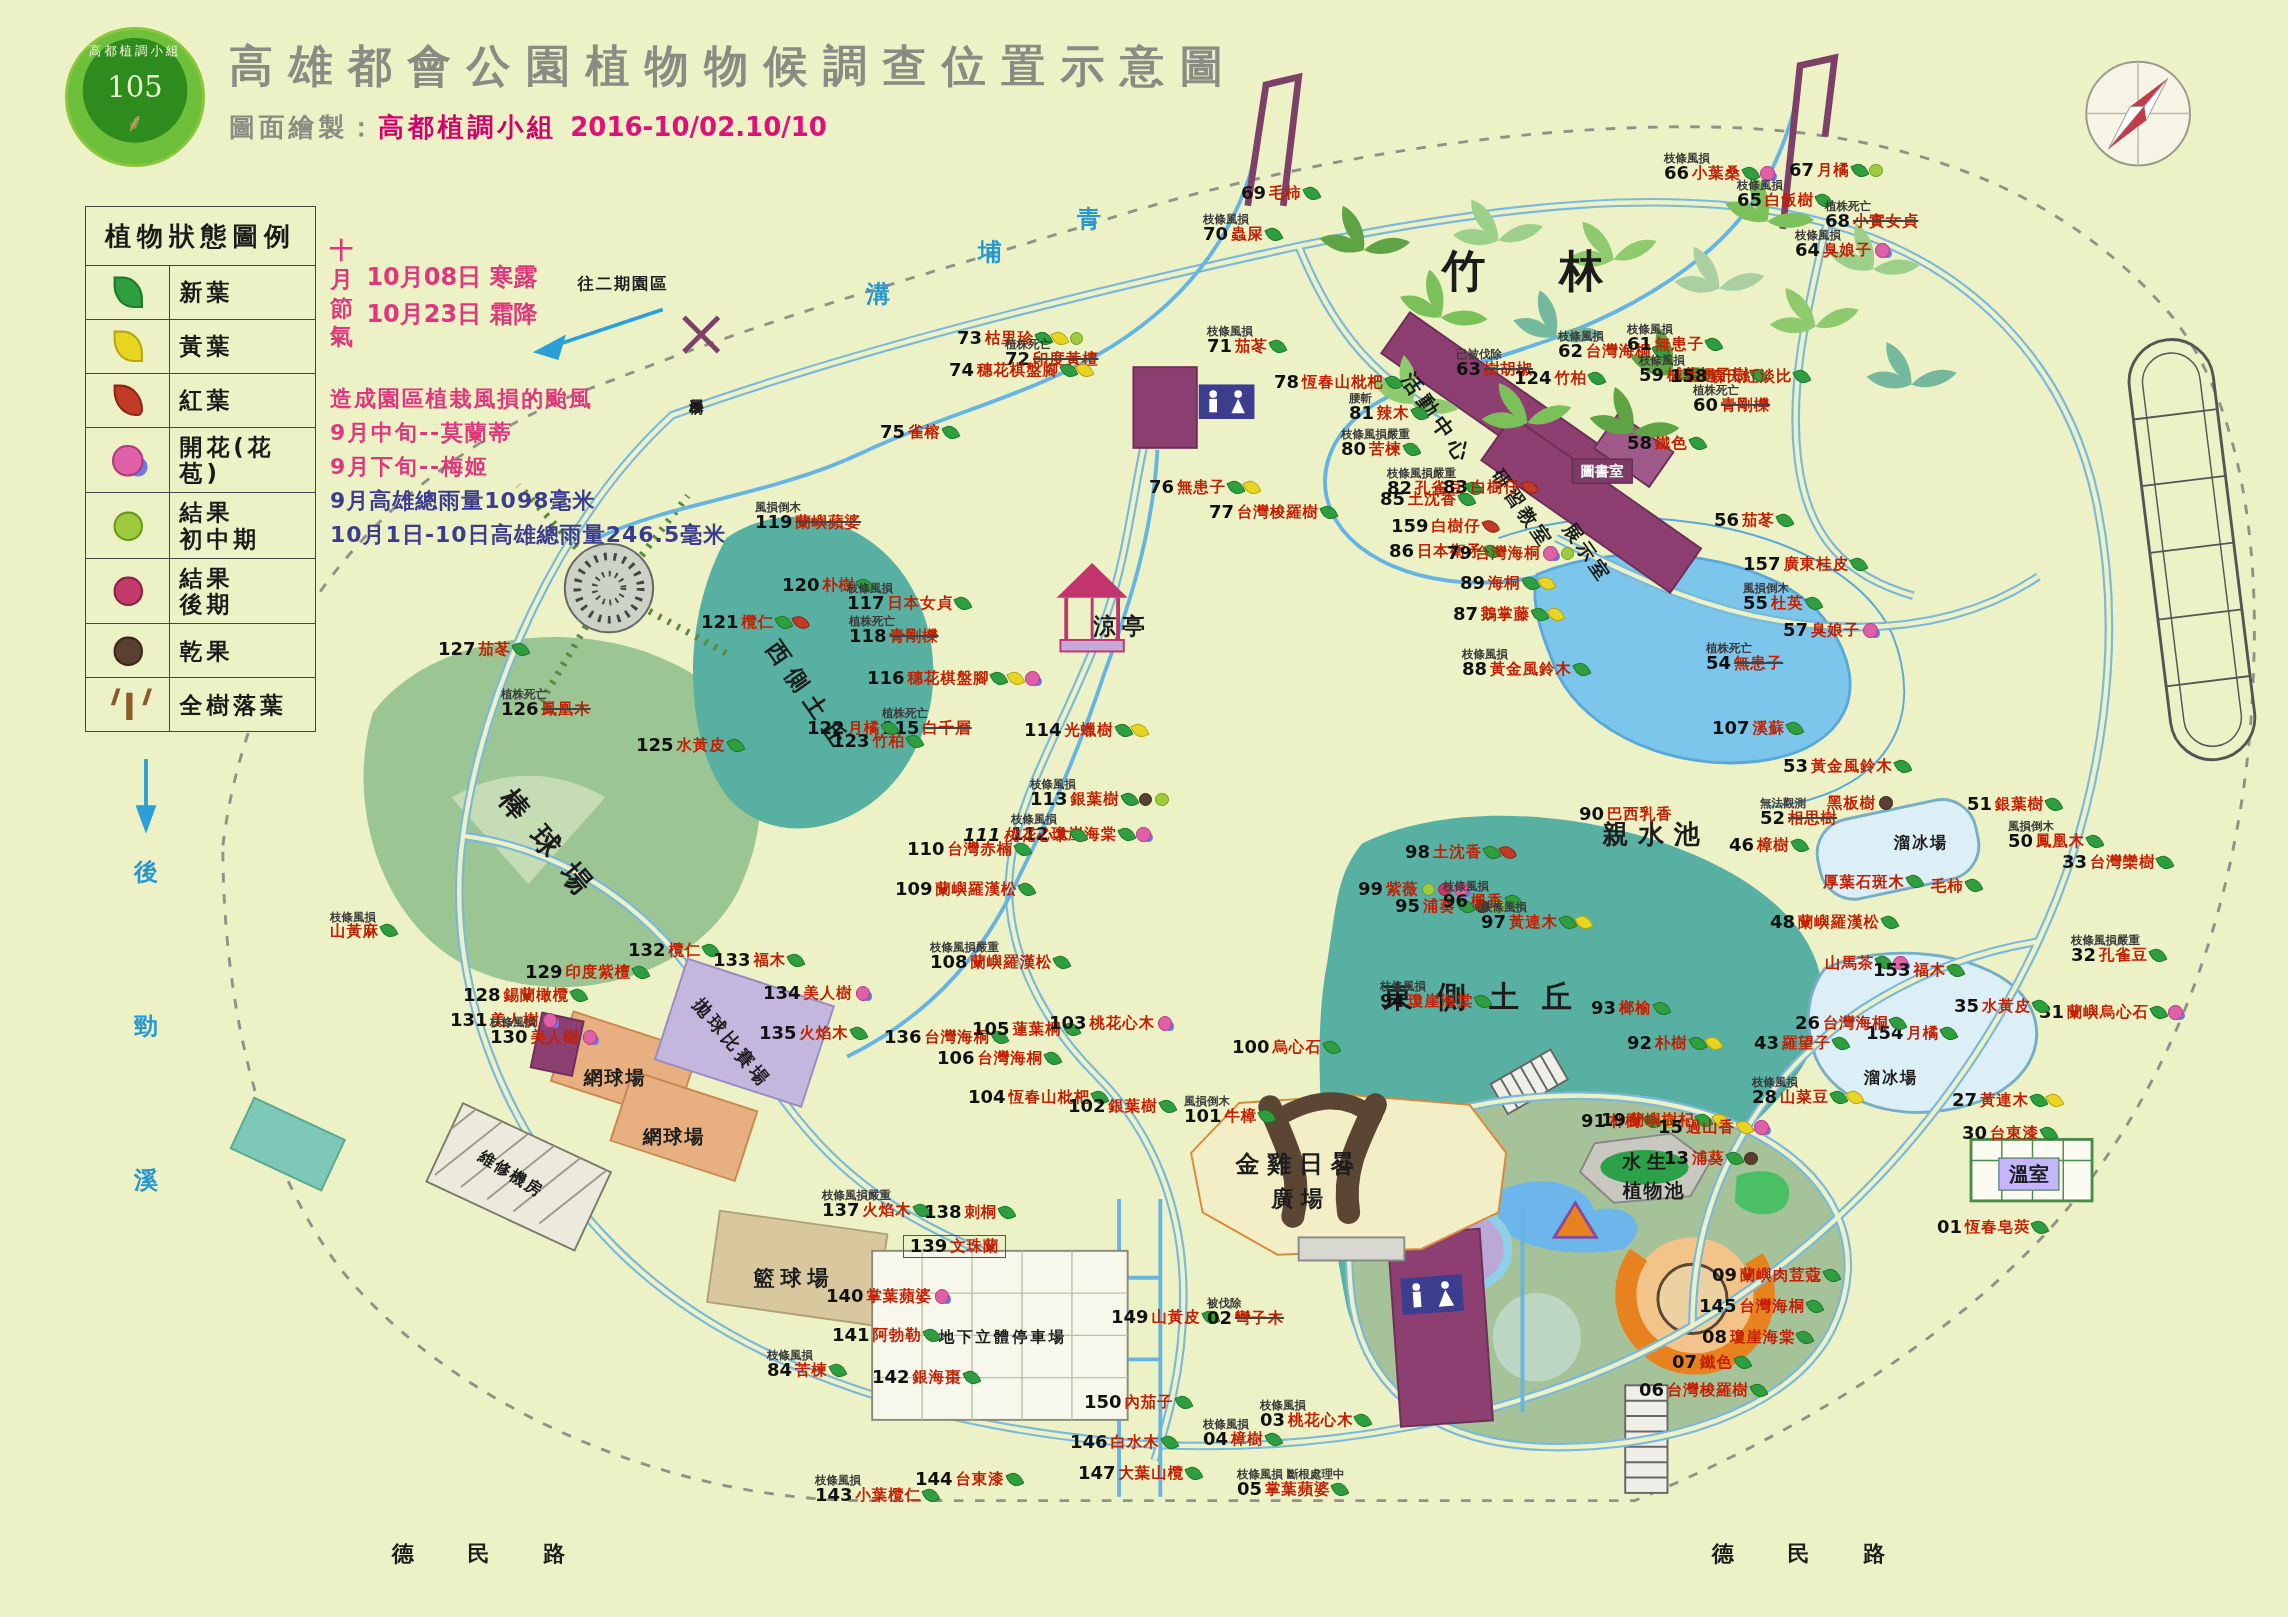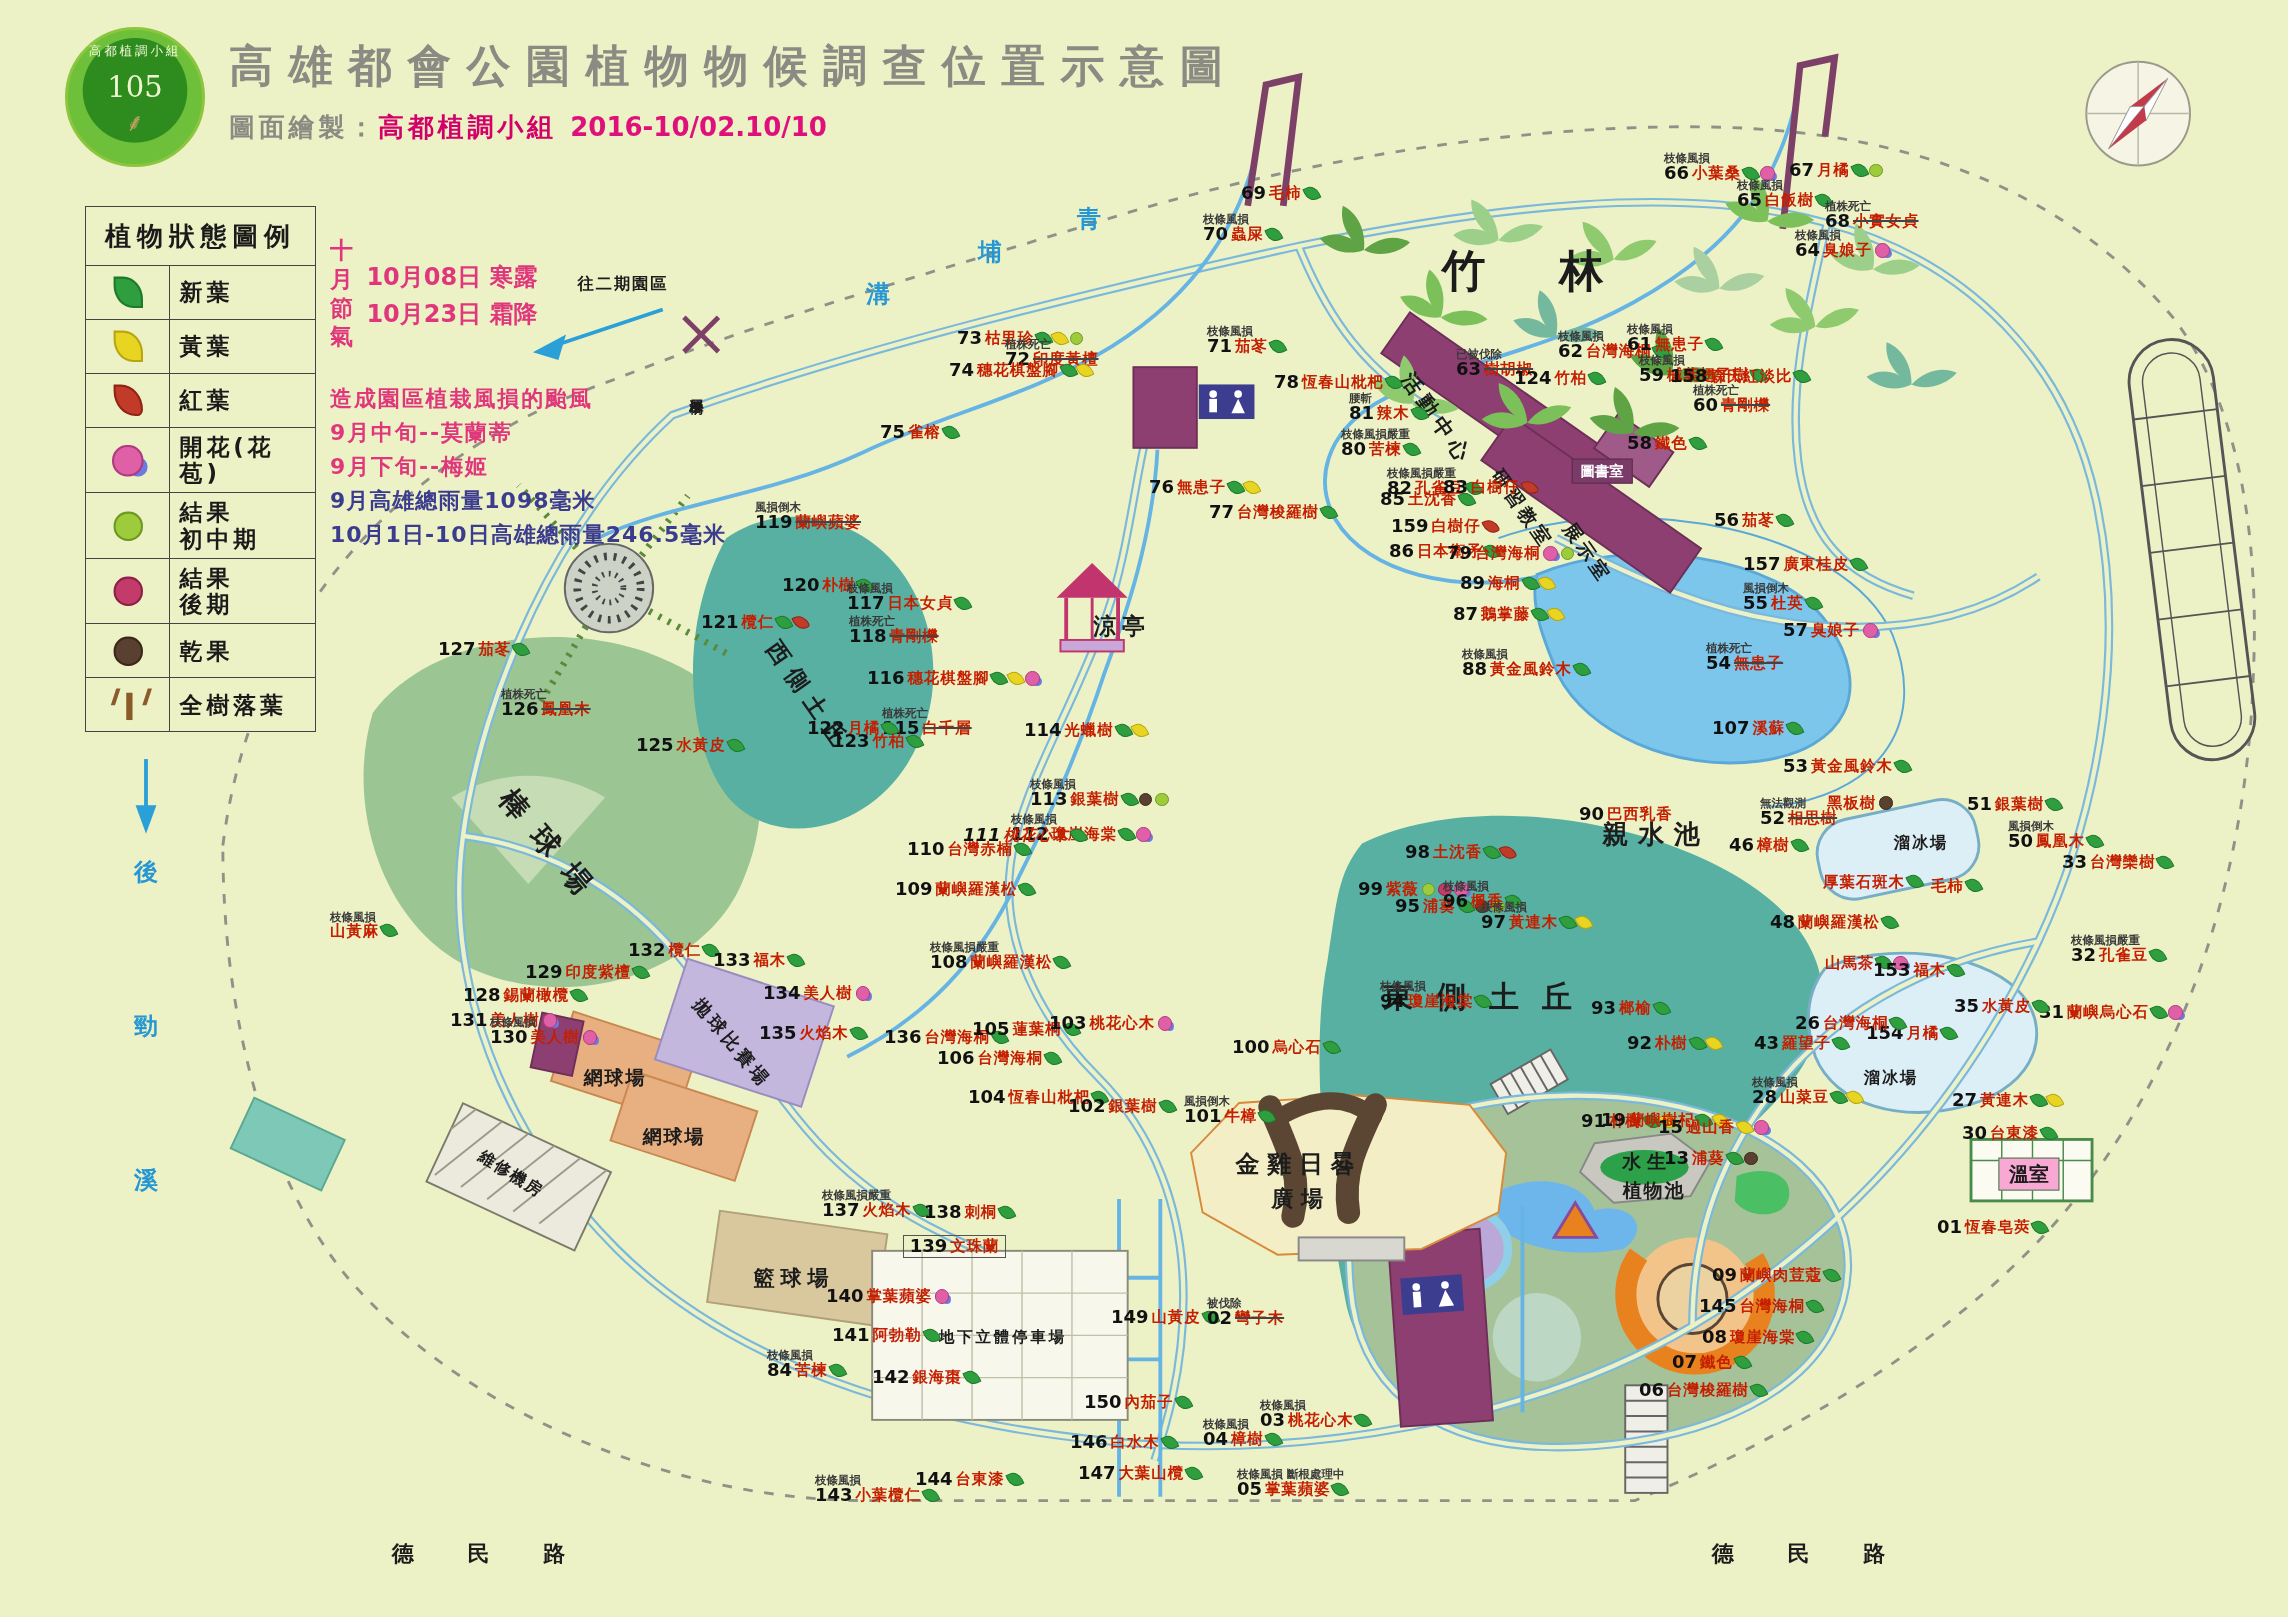--- a/index.html
+++ b/index.html
@@ -30,21 +30,21 @@
   
   .notes{position:absolute;left:330px;top:236px;z-index:6;}
   .solar{display:flex;gap:13.4px;}
   .solar .vert{display:flex;flex-direction:column;font-size:23px;color:#e0377c;font-weight:bold;line-height:1.25;}
   .solar .terms{font-size:24px;color:#e0377c;font-weight:bold;line-height:1.55;padding-top:23px;}
   .typhoon{margin-top:31px;font-size:22px;font-weight:bold;line-height:1.55;}
   .typhoon .pink{color:#e0377c;letter-spacing:1.9px;}
   .typhoon .navy{color:#3c3c8e;letter-spacing:1px;}
   
   .fac{position:absolute;z-index:2;font-weight:bold;color:#1c1c1c;white-space:nowrap;transform:translate(-50%,-50%);}
-  .fac.boxw{background:#f9a8d4;border:1.9px solid #3a7d44;padding:1.9px 9.6px;}
+  .fac.boxw{background:#c4b5fd;border:1.9px solid #3a7d44;padding:1.9px 9.6px;}
   .fac.boxp{background:#7a3b68;color:#fff;padding:1.9px 7.7px;border:1px solid #5a2b4c;}
   .fac.vert{writing-mode:vertical-rl;text-orientation:upright;}
   
   .plant{position:absolute;z-index:3;line-height:1.05;}
   .p-note{display:block;font-size:11.5px;color:#3a3a3a;white-space:nowrap;font-weight:bold;}
   .p-row{display:flex;align-items:center;gap:2.9px;white-space:nowrap;}
   .p-num{font-size:18px;font-weight:bold;color:#111;}
   .p-name{font-size:15.4px;font-weight:bold;color:#c41f00;letter-spacing:1px;}
   .p-name.struck{text-decoration:line-through;text-decoration-color:#444;text-decoration-thickness:1.9px;}
   .plant.boxed .p-row{border:1.9px solid #555;padding:1px 5.8px;}

